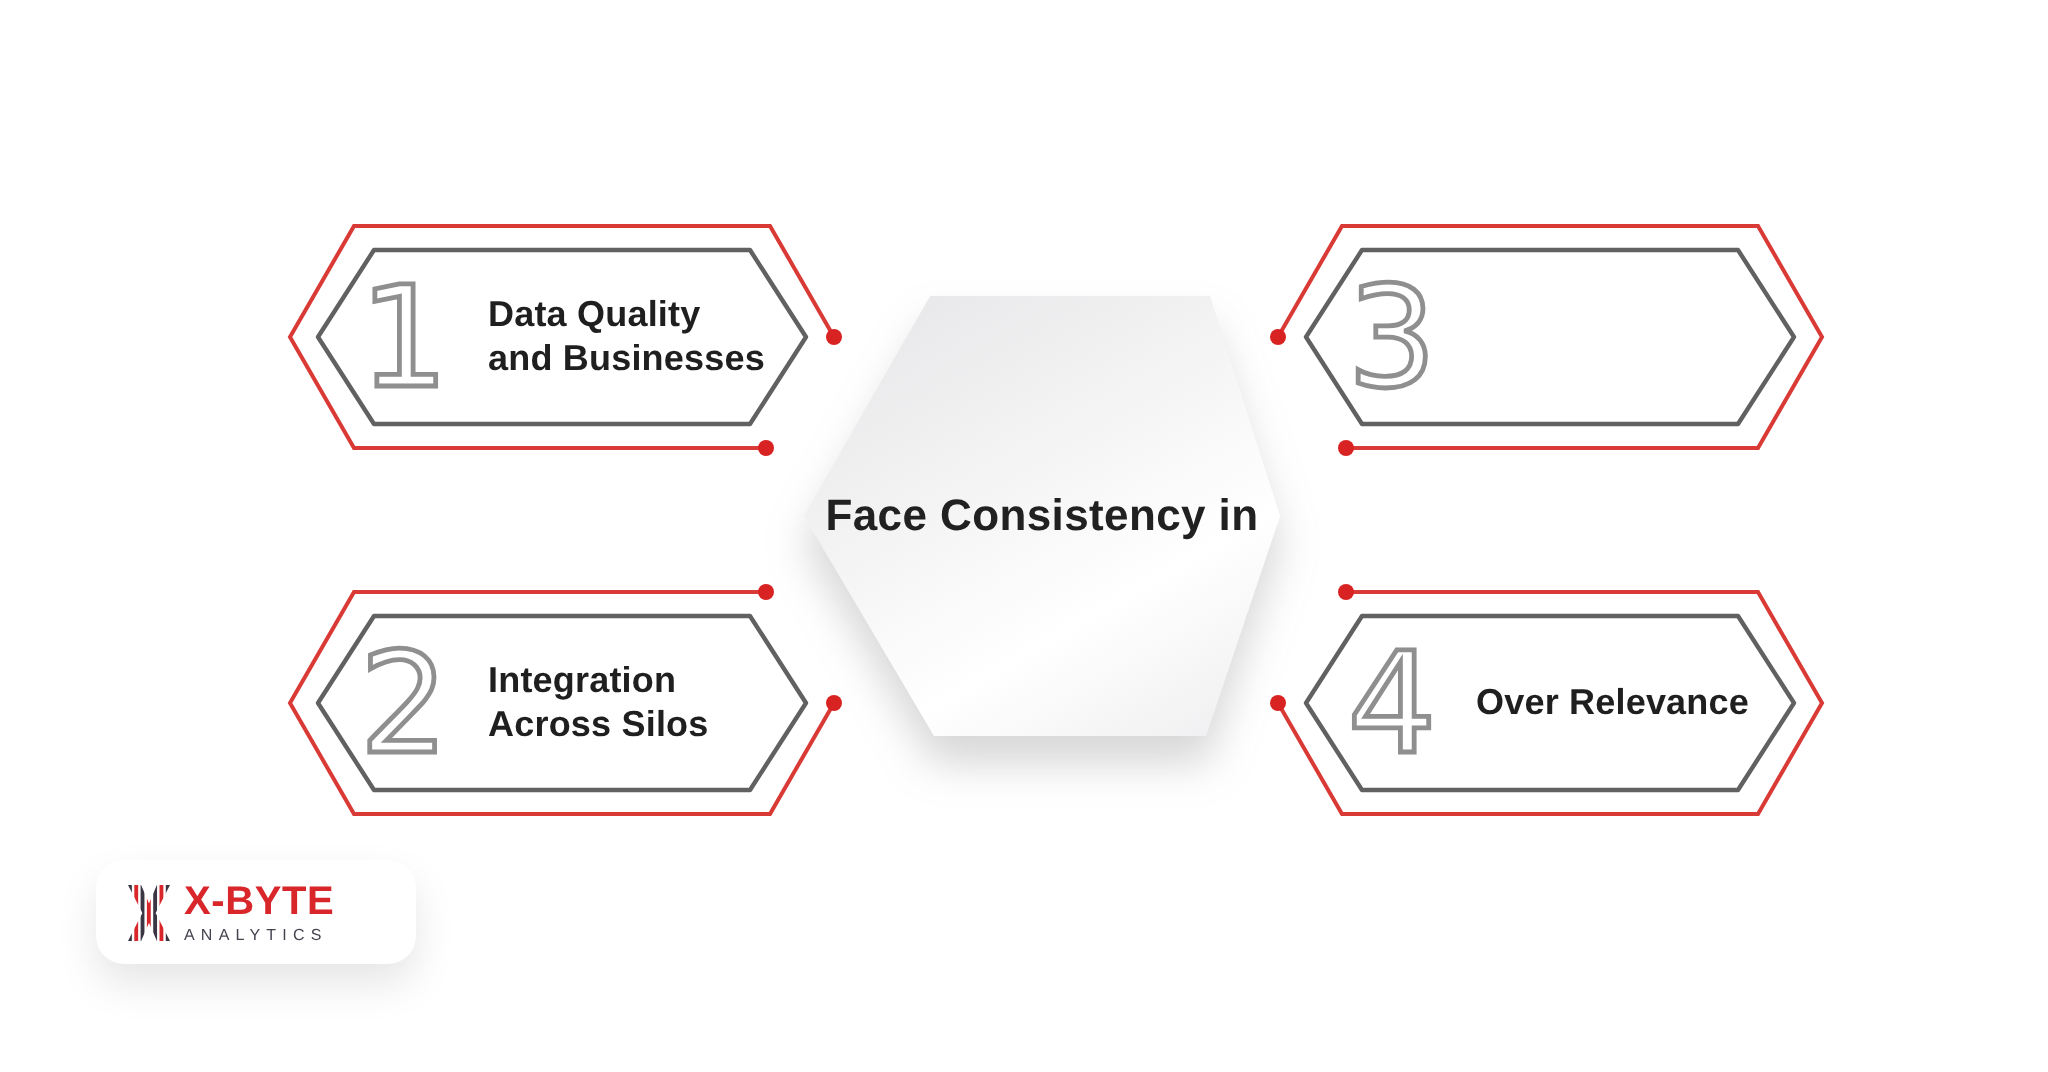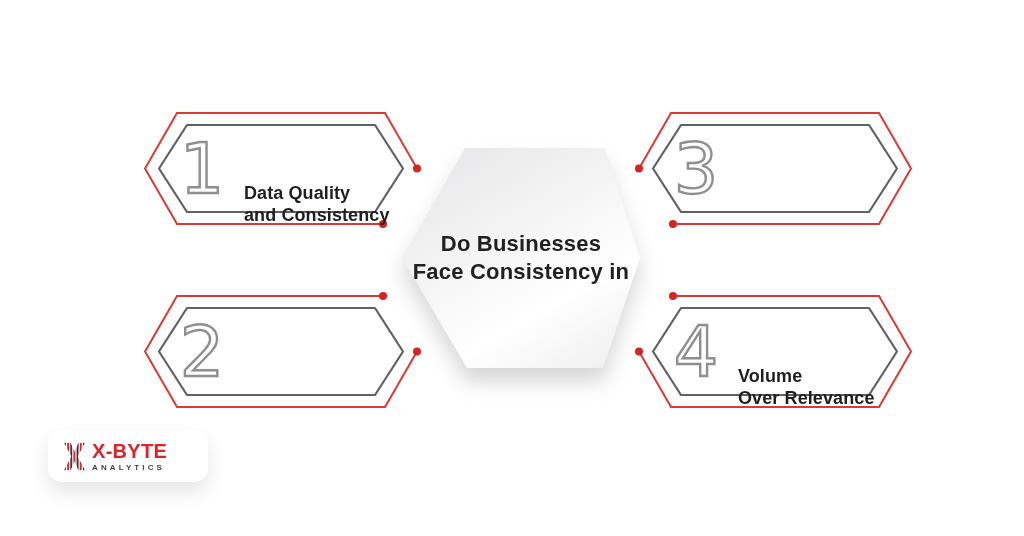--- a/index.html
+++ b/index.html
@@ -39,76 +39,77 @@
   .b4 svg.badge-shape{transform:scale(-1,-1);}
 
   .badge .num{
     position:absolute;left:30px;top:0;width:58px;height:115px;
     display:flex;align-items:center;justify-content:center;
     font-family:"DejaVu Sans",sans-serif;font-size:70px;font-weight:500;line-height:1;
     color:#9a9a9a;-webkit-text-fill-color:#ffffff;-webkit-text-stroke:2.4px #8f8f8f;
   }
   .badge .label{
     position:absolute;left:101px;top:0;height:115px;right:8px;
-    display:flex;flex-direction:column;justify-content:flex-end;
+    display:flex;flex-direction:column;justify-content:center;
     font-weight:700;font-size:18px;line-height:21.5px;color:#1f1f1f;letter-spacing:0.1px;
   }
 
   
   .logo-card{
     position:absolute;left:48px;top:430px;width:160px;height:52px;border-radius:14px;
     background:#ffffff;box-shadow:0 10px 20px rgba(0,0,0,0.10);
     display:flex;align-items:center;padding-left:16px;box-sizing:border-box;
   }
   .logo-icon{width:21px;height:29px;margin-right:7px;flex:none;}
   .logo-text{display:flex;flex-direction:column;}
   .logo-name{
     font-size:20px;font-weight:800;color:#d8262b;line-height:20px;letter-spacing:0.3px;
   }
   .logo-sub{
-    font-size:8px;font-weight:700;color:#46434f;letter-spacing:3.1px;margin-top:2px;
+    font-size:8px;font-weight:400;color:#46434f;letter-spacing:3.1px;margin-top:2px;
   }
 </style>
 </head>
 <body>
 
 <div id="canvas">
 
   <div class="hex-wrap">
     <div class="hex">
       <div class="title">
-        <div>Do Businesses</div>
         <div>Face Consistency in</div>
       </div>
     </div>
   </div>
 
   <div class="badge b1">
     <svg class="badge-shape" viewBox="0 0 276 115" aria-hidden="true">
       <path class="red-line" d="M240 113 H34 L2 57.5 L34 2 H242 L274 57.5"></path>
       <circle class="red-dot" cx="274" cy="57.5" r="4"></circle>
       <circle class="red-dot" cx="240" cy="113" r="4"></circle>
       <polygon class="gray-hex" points="16,57.5 44,14 232,14 260,57.5 232,101 44,101"></polygon>
     </svg>
     <div class="num">1</div>
     <div class="label">
       <span>Data Quality</span>
-      <span>and Consistency</span>
+      <span>and Businesses</span>
     </div>
   </div>
 
   <div class="badge b2">
     <svg class="badge-shape" viewBox="0 0 276 115" aria-hidden="true">
       <path class="red-line" d="M240 113 H34 L2 57.5 L34 2 H242 L274 57.5"></path>
       <circle class="red-dot" cx="274" cy="57.5" r="4"></circle>
       <circle class="red-dot" cx="240" cy="113" r="4"></circle>
       <polygon class="gray-hex" points="16,57.5 44,14 232,14 260,57.5 232,101 44,101"></polygon>
     </svg>
     <div class="num">2</div>
     <div class="label">
+      <span>Integration</span>
+      <span>Across Silos</span>
     </div>
   </div>
 
   <div class="badge b3">
     <svg class="badge-shape" viewBox="0 0 276 115" aria-hidden="true">
       <path class="red-line" d="M240 113 H34 L2 57.5 L34 2 H242 L274 57.5"></path>
       <circle class="red-dot" cx="274" cy="57.5" r="4"></circle>
       <circle class="red-dot" cx="240" cy="113" r="4"></circle>
       <polygon class="gray-hex" points="16,57.5 44,14 232,14 260,57.5 232,101 44,101"></polygon>
     </svg>
@@ -119,21 +120,20 @@
 
   <div class="badge b4">
     <svg class="badge-shape" viewBox="0 0 276 115" aria-hidden="true">
       <path class="red-line" d="M240 113 H34 L2 57.5 L34 2 H242 L274 57.5"></path>
       <circle class="red-dot" cx="274" cy="57.5" r="4"></circle>
       <circle class="red-dot" cx="240" cy="113" r="4"></circle>
       <polygon class="gray-hex" points="16,57.5 44,14 232,14 260,57.5 232,101 44,101"></polygon>
     </svg>
     <div class="num">4</div>
     <div class="label">
-      <span>Volume</span>
       <span>Over Relevance</span>
     </div>
   </div>
 
   <div class="logo-card">
     <svg class="logo-icon" viewBox="0 0 24 32" aria-hidden="true">
       <defs>
         <clipPath id="xclip">
           <path d="M0 0 L7.5 0 L12 10.5 L16.5 0 L24 0 L15.8 16 L24 32 L16.5 32 L12 21.5 L7.5 32 L0 32 L8.2 16 Z"></path>
         </clipPath>

